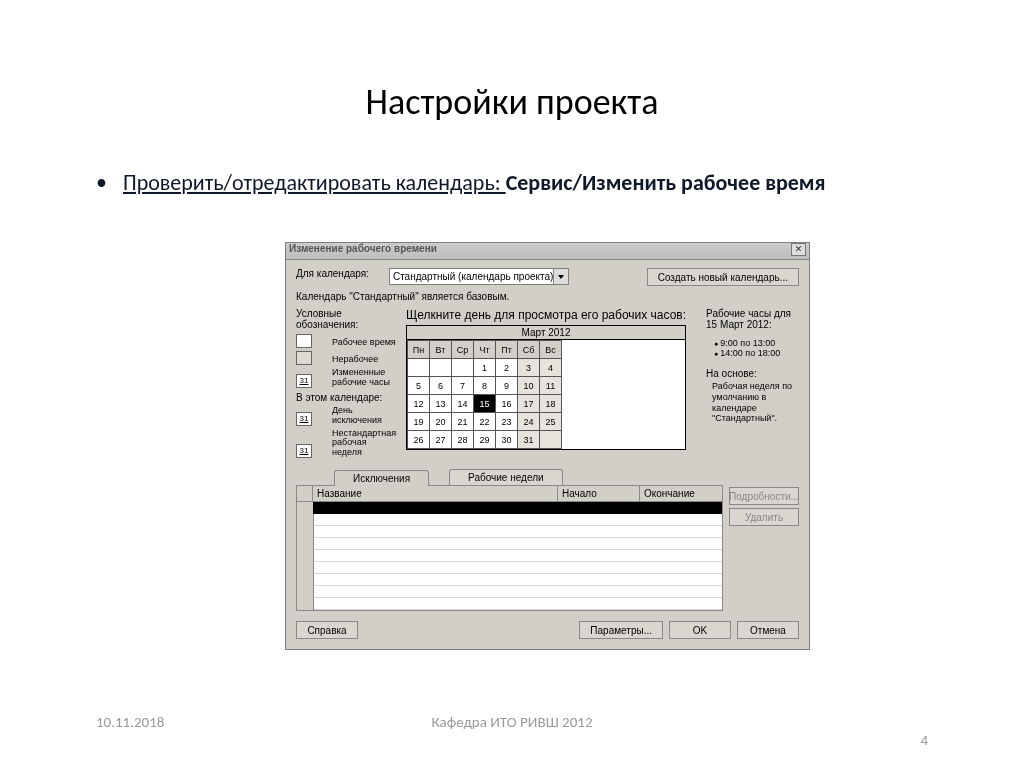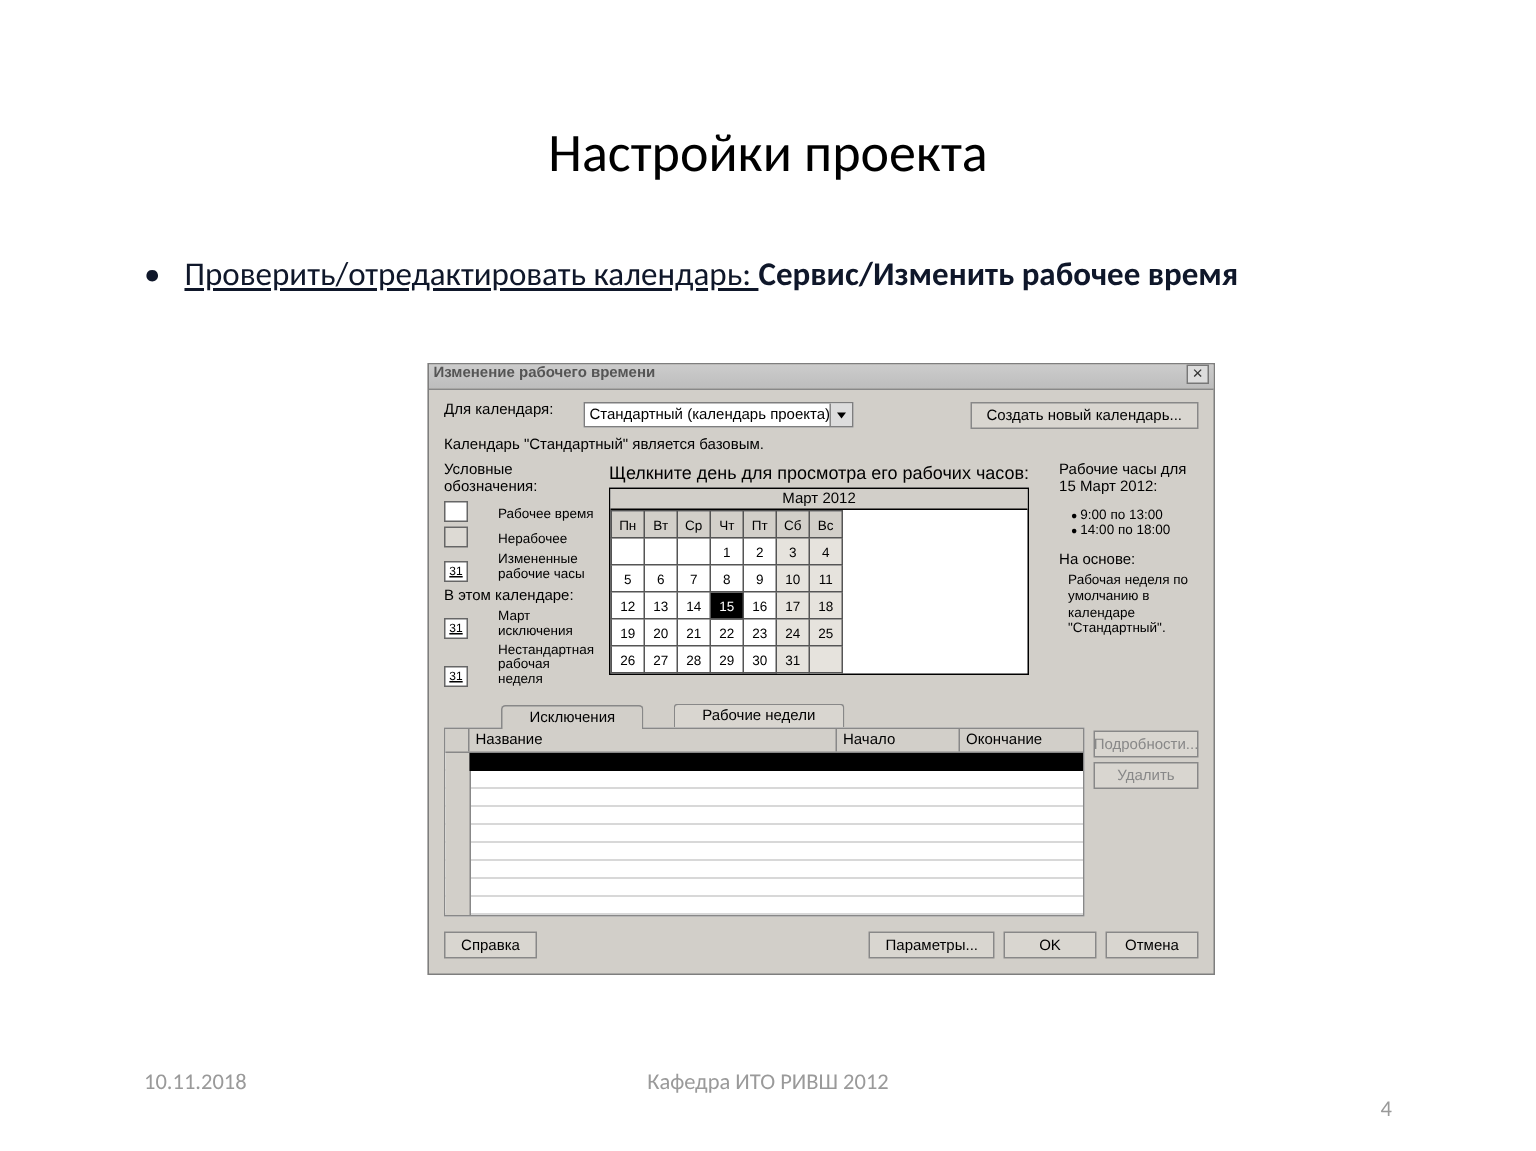--- a/index.html
+++ b/index.html
@@ -111,21 +111,21 @@
           <div class="swatch sw-nonwork"></div>
           <span>Нерабочее</span>
         </div>
       <div class="legend-item">
           <div class="swatch sw-icon">31</div>
           <span>Измененные рабочие часы</span>
         </div>
       <div class="legend-sub">В этом календаре:</div>
       <div class="legend-item">
           <div class="swatch sw-icon">31</div>
-          <span>Март исключения</span>
+          <span>День исключения</span>
         </div>
       <div class="legend-item">
           <div class="swatch sw-icon">31</div>
           <span>Нестандартная рабочая неделя</span>
         </div>
     </div>
 
     <div class="cal-col">
       <div class="cal-instr">Щелкните день для просмотра его рабочих часов:</div>
       <div class="cal">

